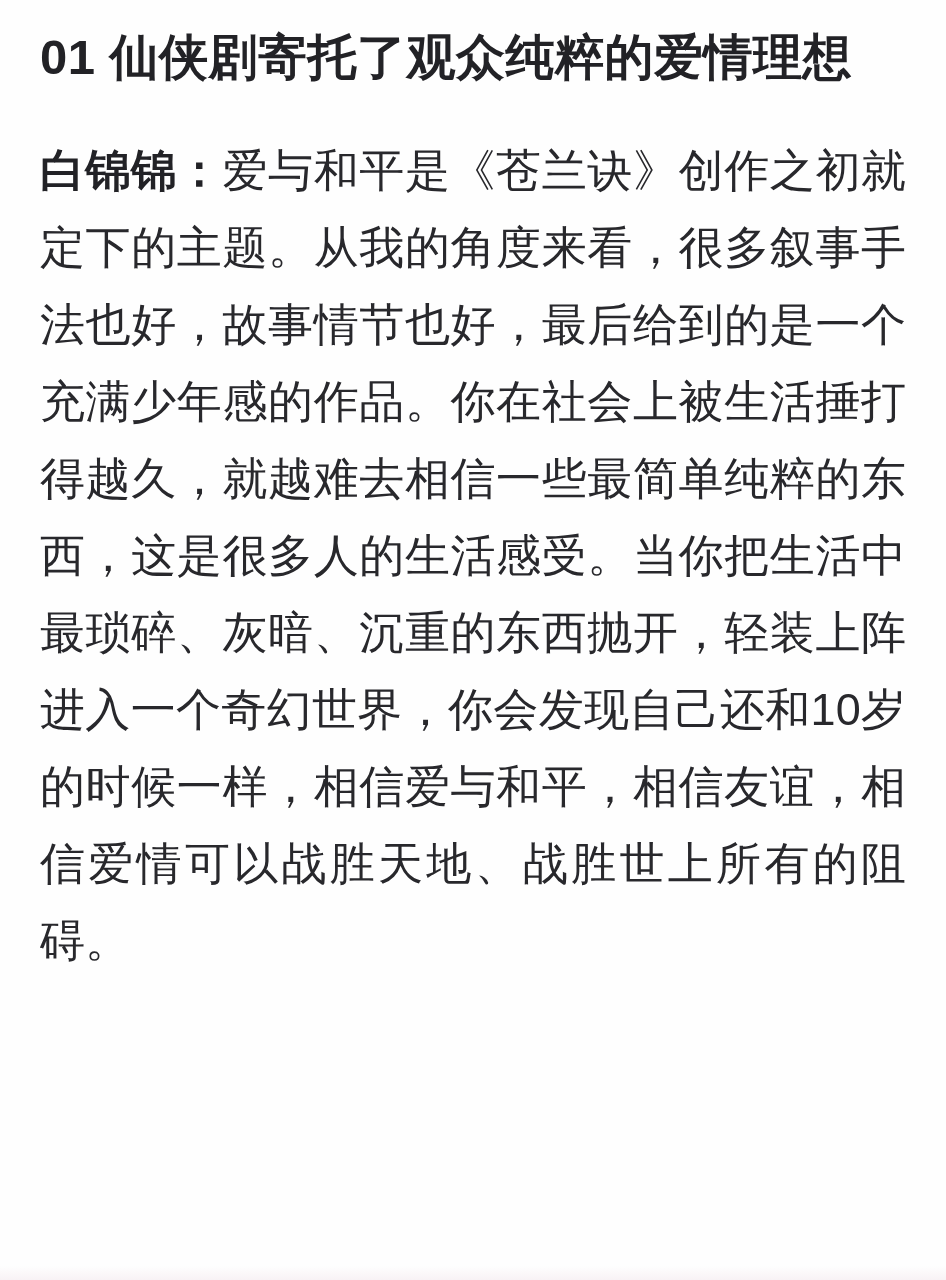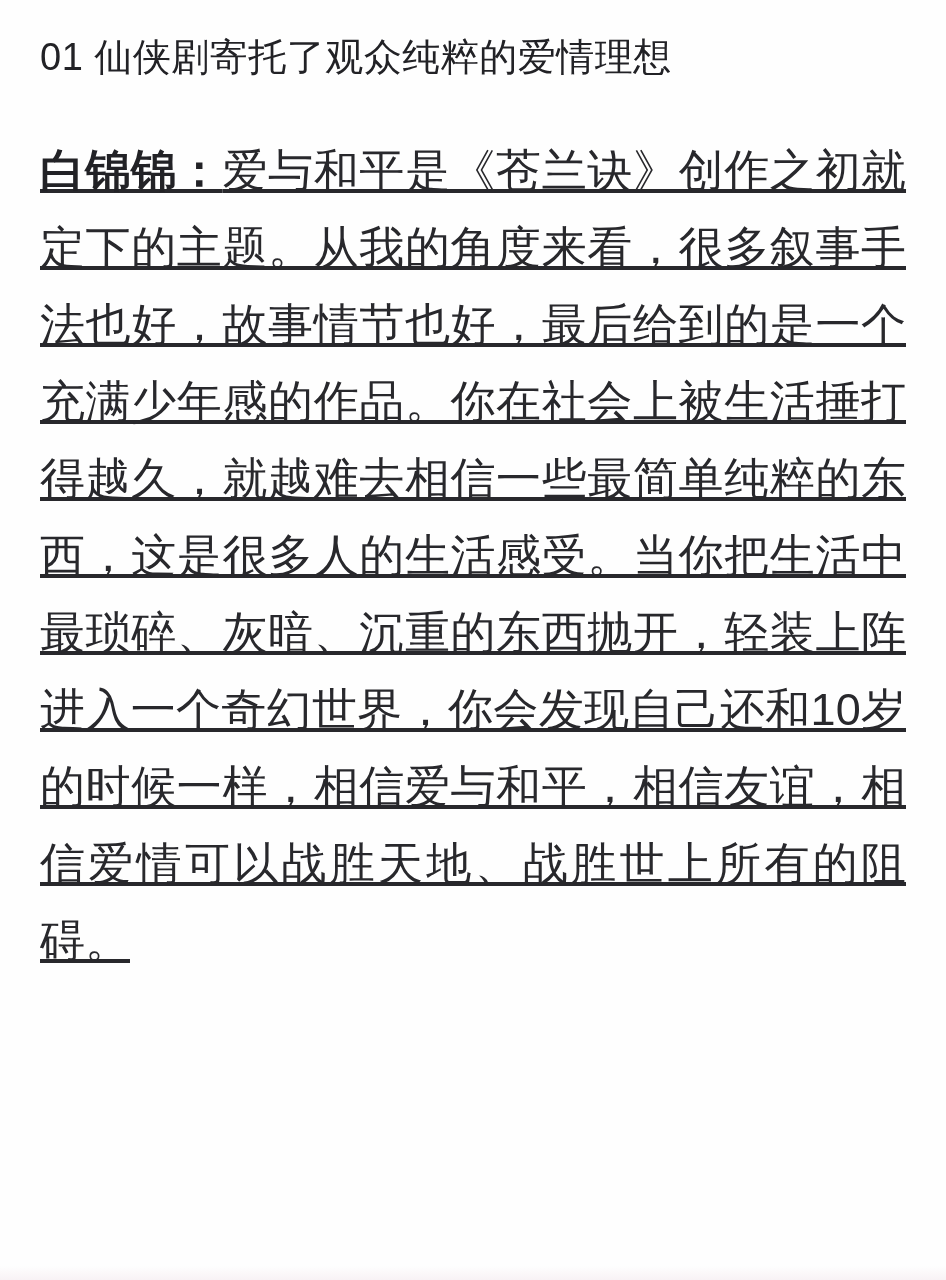--- a/index.html
+++ b/index.html
@@ -16,23 +16,23 @@
   }
   .page {
     box-sizing: border-box;
     width: 946px;
     height: 1280px;
     padding: 26px 40px 0 40px;
     position: relative;
   }
   .section-heading {
     margin: 0;
-    font-size: 38px;
+    font-size: 49px;
     line-height: 62px;
-    font-weight: 400;
+    font-weight: 700;
     color: #222226;
     letter-spacing: 0.5px;
     white-space: nowrap;
   }
   .para {
     margin: 0;
     font-size: 45px;
     line-height: 77px;
     color: #28282c;
     text-align: justify;
@@ -40,21 +40,20 @@
     word-break: break-all;
   }
   .para-question {
     margin-top: 66px;
     font-weight: 700;
     color: #242428;
   }
   .para-answer {
     margin-top: 44px;
     font-weight: 400;
-    text-decoration: underline;
   }
   .speaker {
     font-weight: 700;
     color: #222226;
   }
   .bottom-edge-hint {
     position: absolute;
     left: 0;
     bottom: 0;
     width: 946px;

